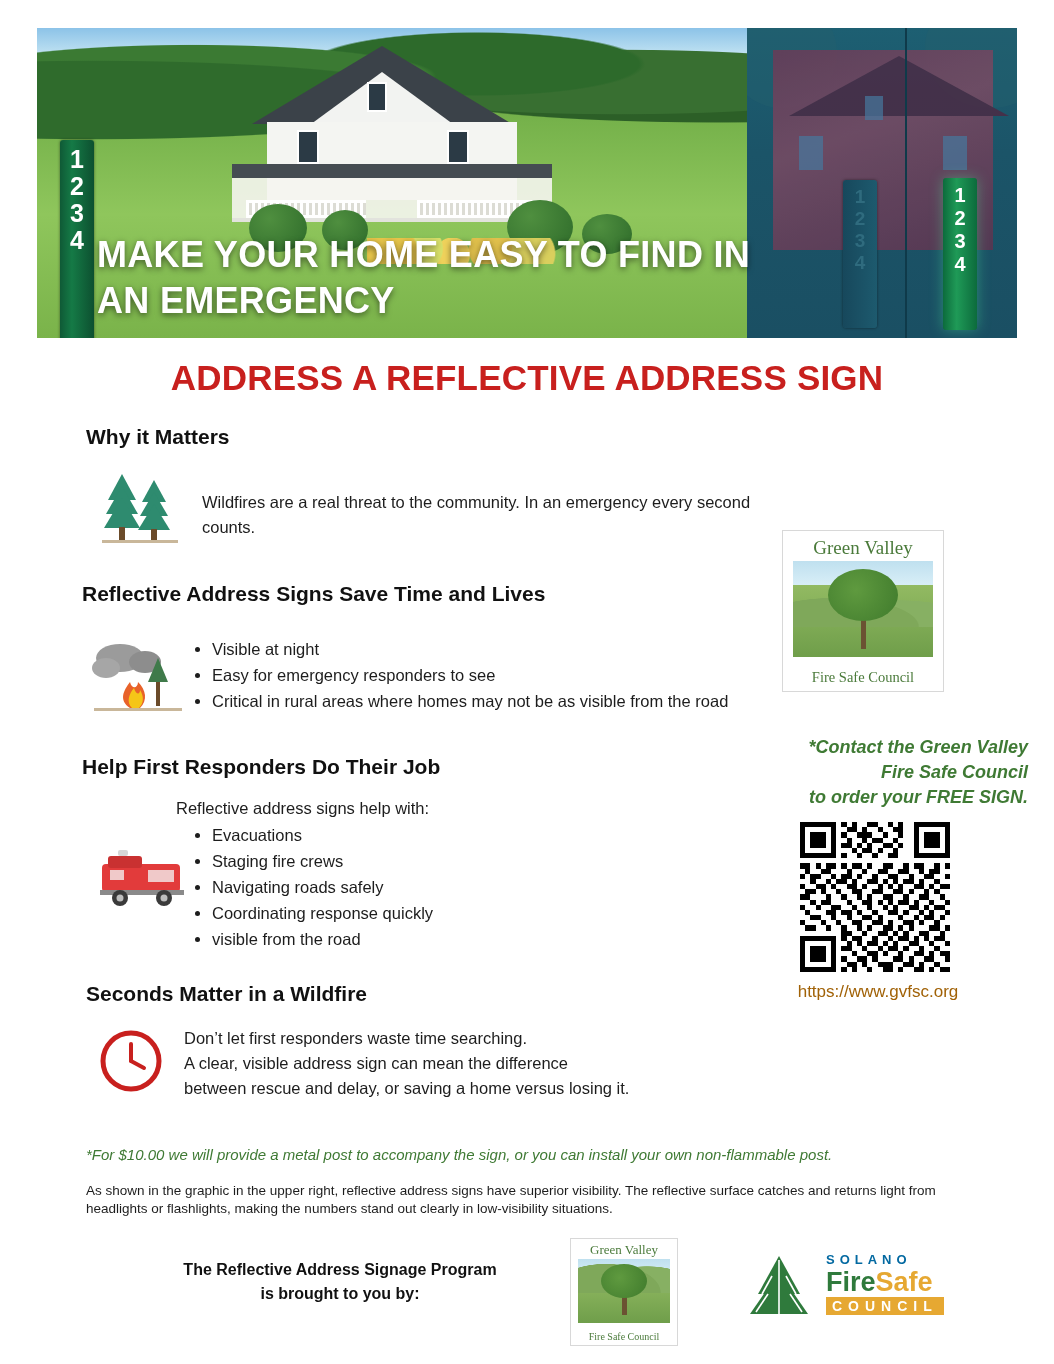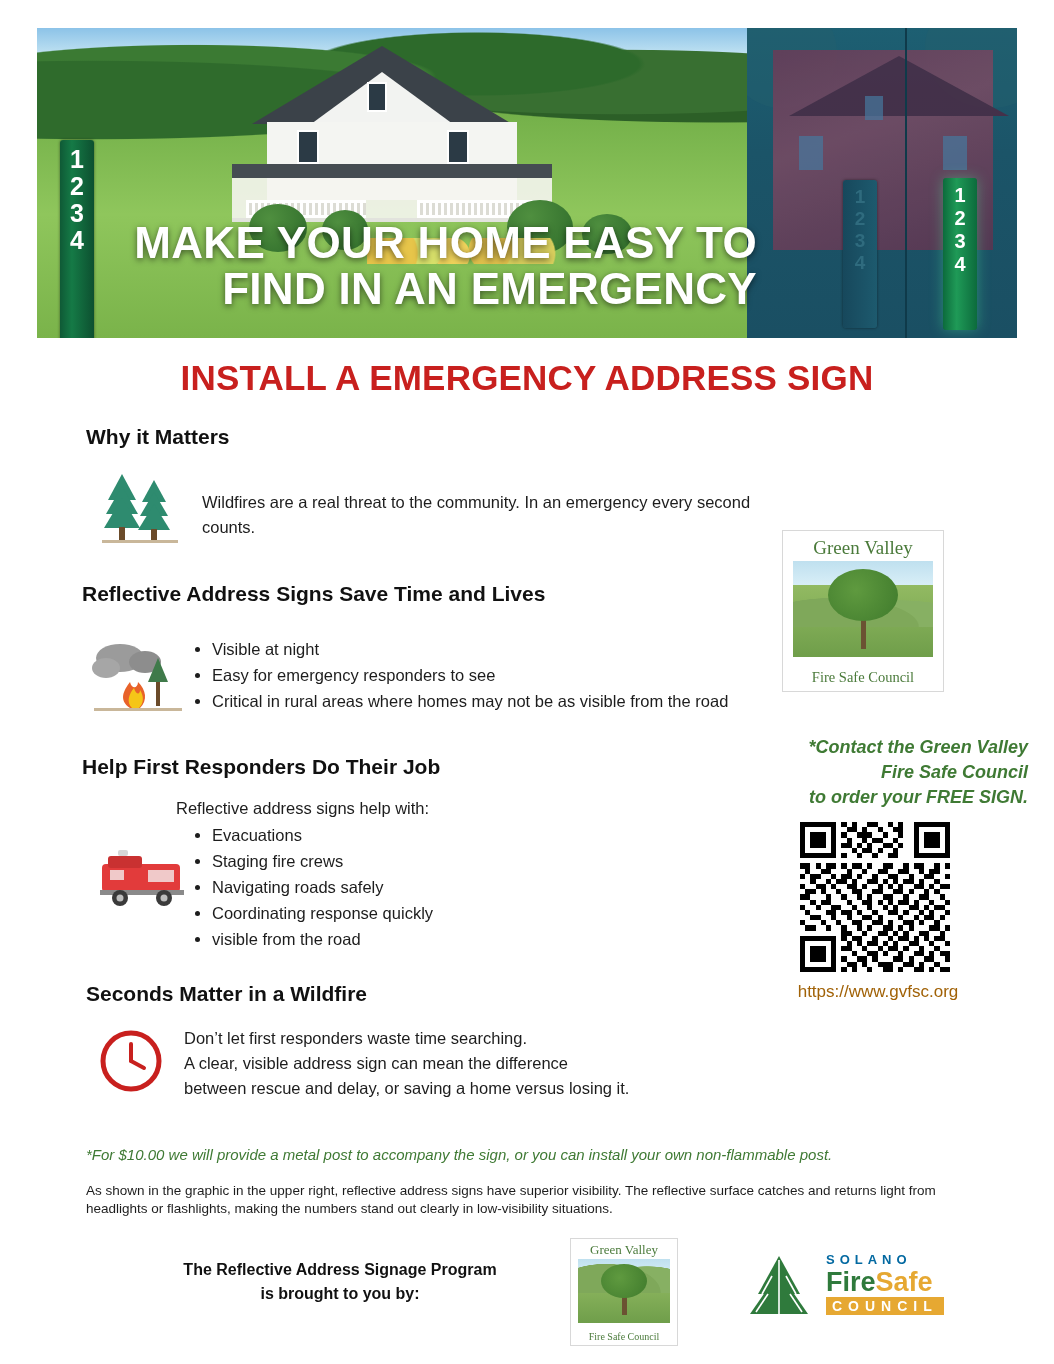--- a/index.html
+++ b/index.html
@@ -205,25 +205,25 @@
     box-shadow: 0 0 14px rgba(80,255,160,.35);
   }
   .post-night-bright .digit {
     font-size: 20px;
     line-height: 23px;
   }
 
   .hero-title {
     position: absolute;
     left: 60px;
-    top: 192px;
+    top: 204px;
     width: 660px;
-    text-align: right;
+    text-align: left;
     color: #ffffff;
-    font-size: 44px;
+    font-size: 36px;
     font-weight: bold;
     line-height: 46px;
     letter-spacing: .3px;
     text-shadow: 0 2px 6px rgba(0,0,0,.55);
   }
 
   
   .main-heading {
     position: absolute;
     left: 0; top: 358px;
@@ -468,21 +468,21 @@
         <span class="digit">1</span>
         <span class="digit">2</span>
         <span class="digit">3</span>
         <span class="digit">4</span>
       </div>
     </div>
 
     <div class="hero-title">MAKE YOUR HOME EASY TO FIND IN AN EMERGENCY</div>
   </div>
 
-  <div class="main-heading">INSTALL A EMERGENCY ADDRESS SIGN</div>
+  <div class="main-heading">ADDRESS A REFLECTIVE ADDRESS SIGN</div>
 
   <div class="sec-title" style="left:86px; top:425px;">Why it Matters</div>
 
   <svg class="icon-trees" viewBox="0 0 80 75">
     <polygon points="22,4 36,30 8,30" fill="#2e8b6f"></polygon>
     <polygon points="22,16 38,44 6,44" fill="#2e8b6f"></polygon>
     <polygon points="22,28 40,58 4,58" fill="#2e8b6f"></polygon>
     <rect x="19" y="57" width="6" height="14" fill="#6b4b2a"></rect>
     <polygon points="54,10 66,32 42,32" fill="#2e8b6f"></polygon>
     <polygon points="54,22 68,46 40,46" fill="#2e8b6f"></polygon>

